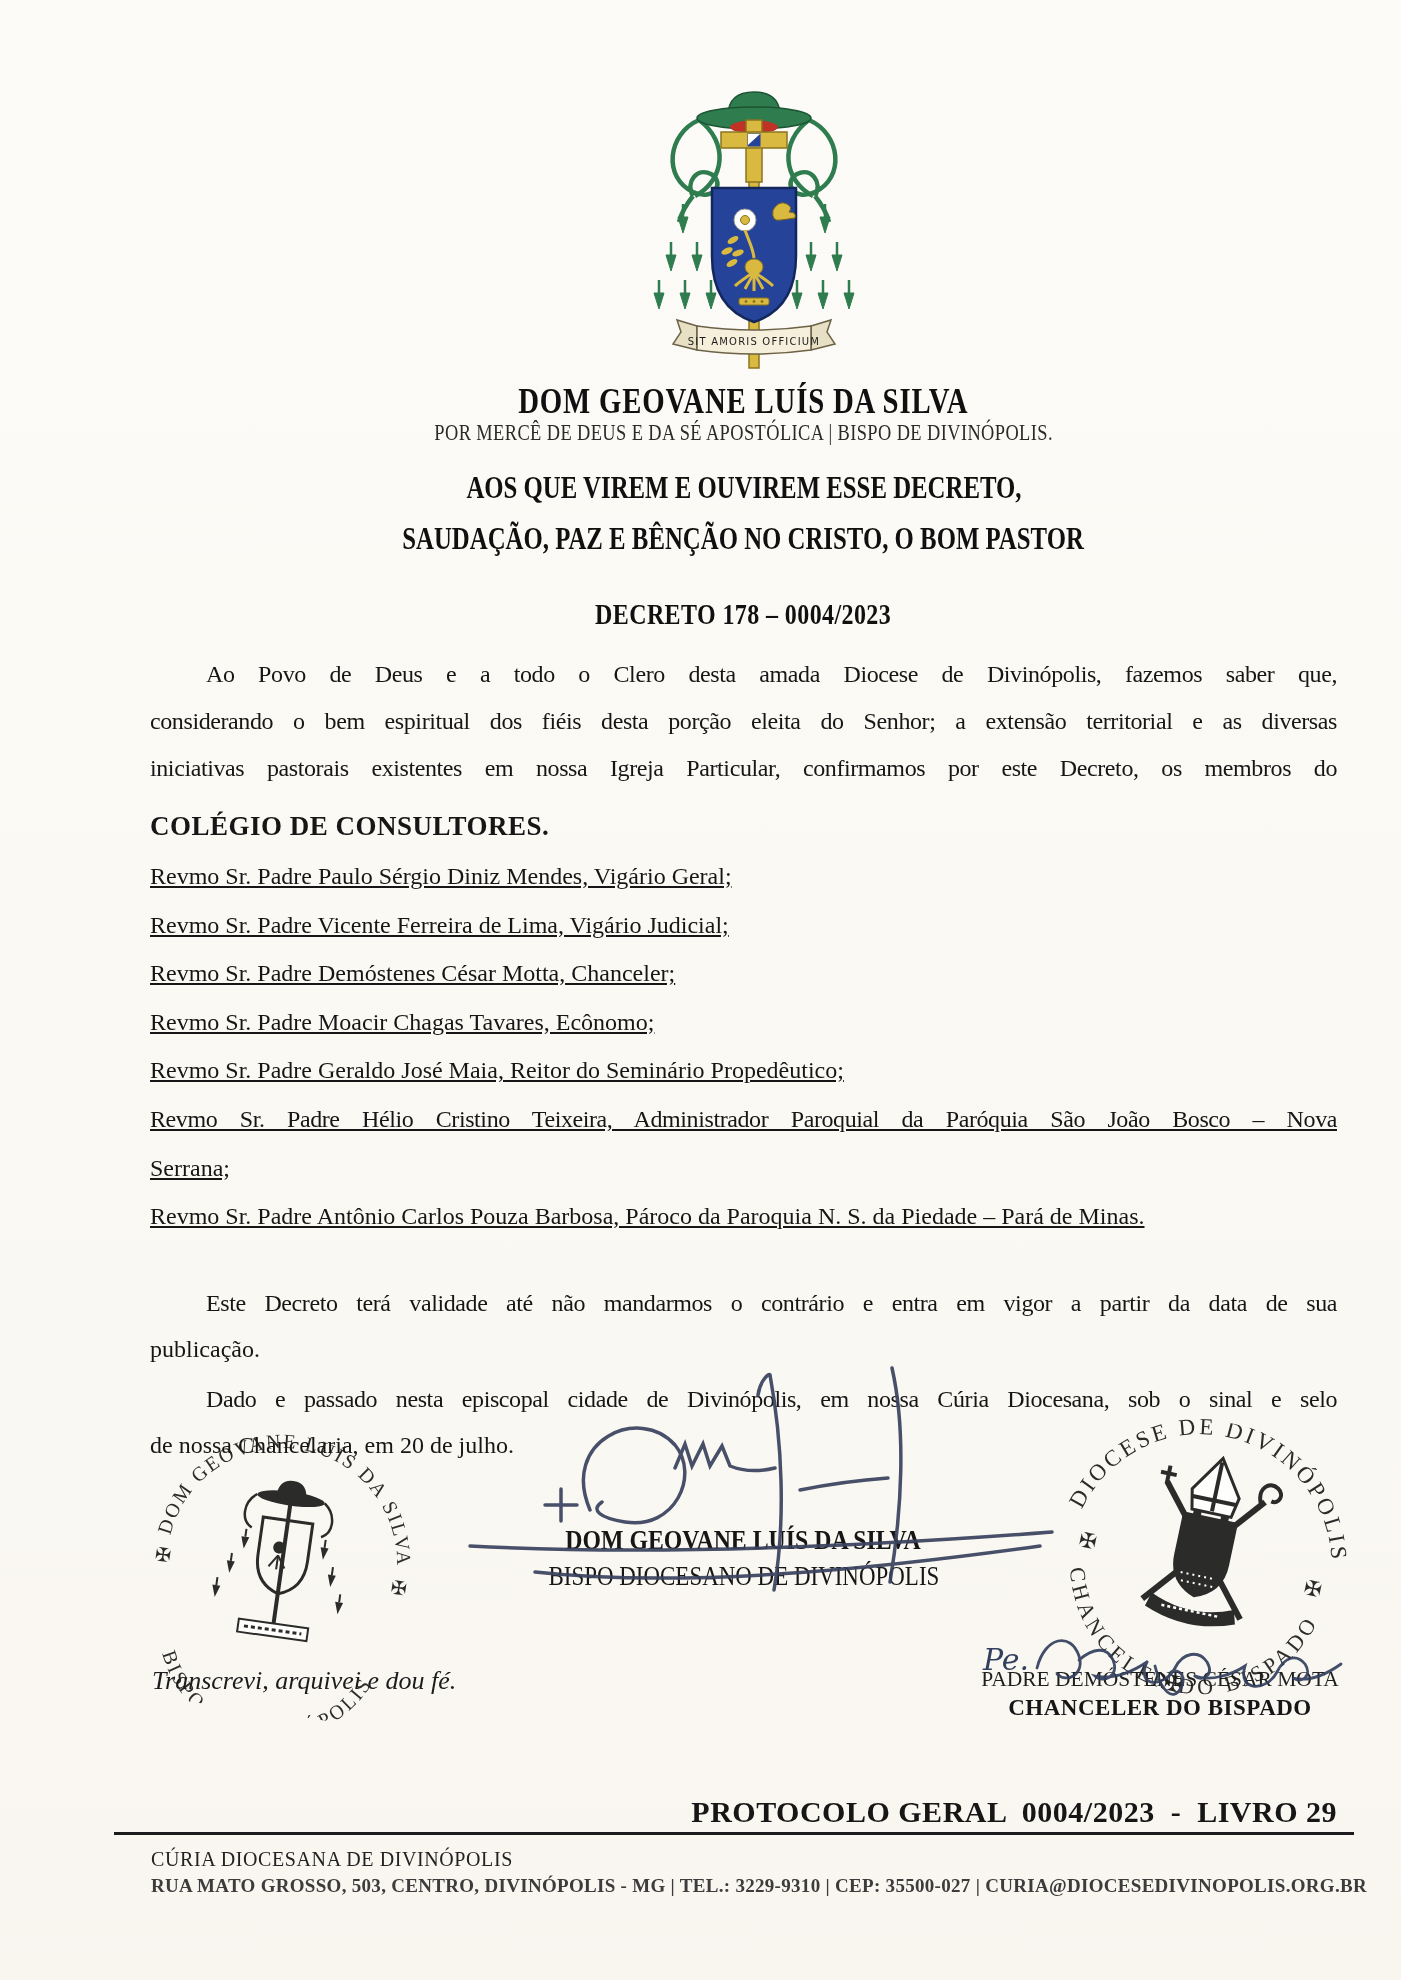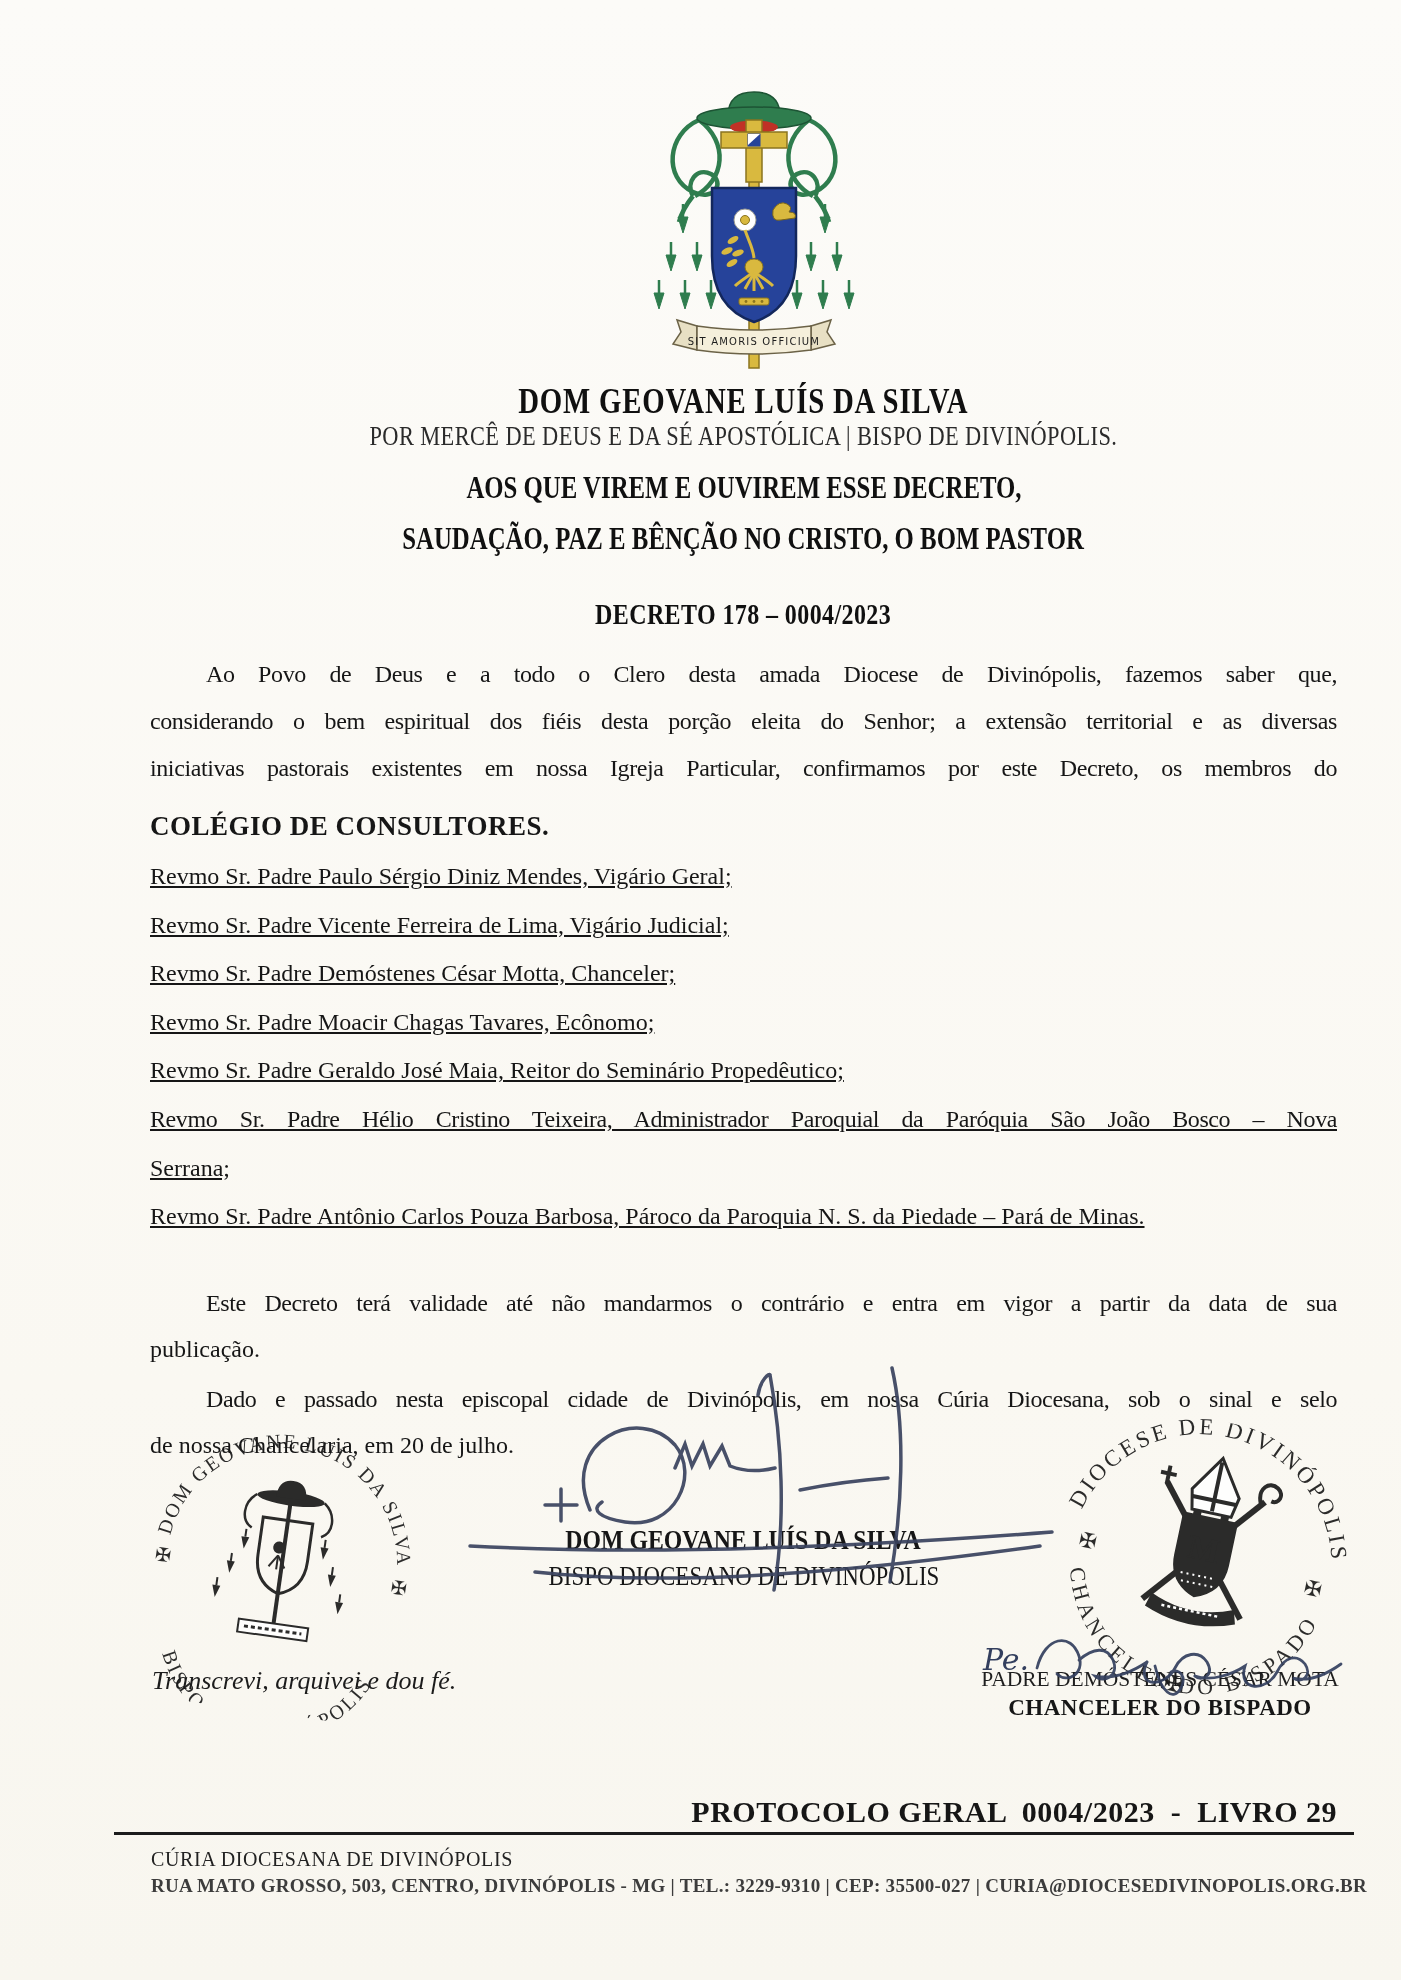--- a/index.html
+++ b/index.html
@@ -7,21 +7,21 @@
     position:relative;width:1401px;height:1980px;margin:0 auto;
     background:linear-gradient(180deg,#fcfbf8 0%,#faf8f2 70%,#f8f6ef 100%);
     font-family:"Liberation Serif","DejaVu Serif",serif;color:#161616;overflow:hidden;
   }
   .abs{position:absolute;}
   .col{left:150px;width:1187px;}
   .ctr{text-align:center;}
   .cond{display:inline-block;transform:scaleX(.8);transform-origin:50% 50%;white-space:nowrap;}
   .cond85{display:inline-block;transform:scaleX(.85);transform-origin:50% 50%;white-space:nowrap;}
   .h-name{top:380px;font-size:36px;font-weight:bold;letter-spacing:1px;color:#101010;}
-  .h-byline{top:420px;font-size:28px;color:#2a2a2a;letter-spacing:.5px;}
+  .h-byline{top:420px;font-size:23px;color:#2a2a2a;letter-spacing:.5px;}
   .salut1{top:470px;}
   .salut2{top:521px;}
   .salut{font-size:31px;font-weight:bold;color:#101010;}
   .h-decree{top:597px;font-size:30px;font-weight:bold;color:#101010;letter-spacing:.5px;}
   .para{font-size:24px;}
   .tline{white-space:nowrap;}
   .just{white-space:normal;text-align:justify;text-align-last:justify;text-justify:inter-word;letter-spacing:-0.4px;}
   .ind{text-indent:56px;}
   #para1{top:651px;line-height:47px;}
   .college{top:811px;font-size:27px;font-weight:bold;letter-spacing:.5px;}

